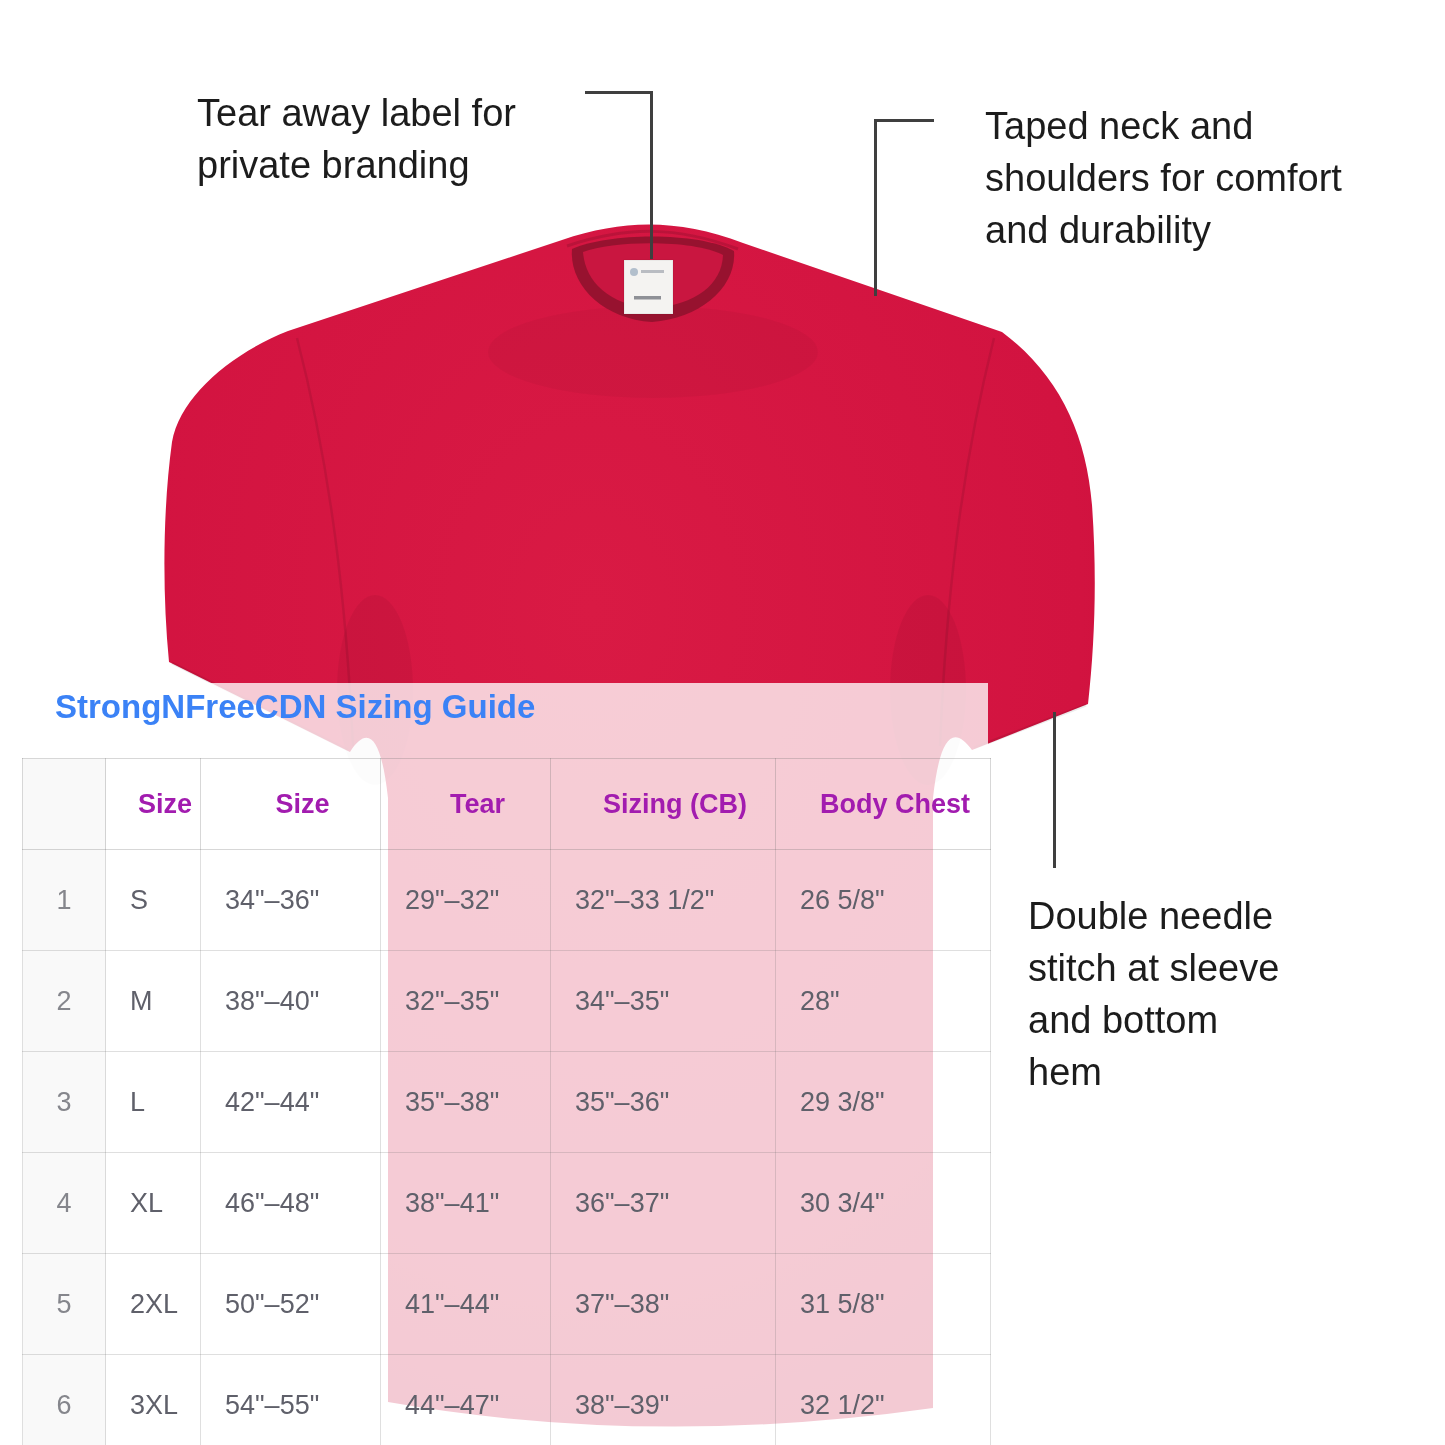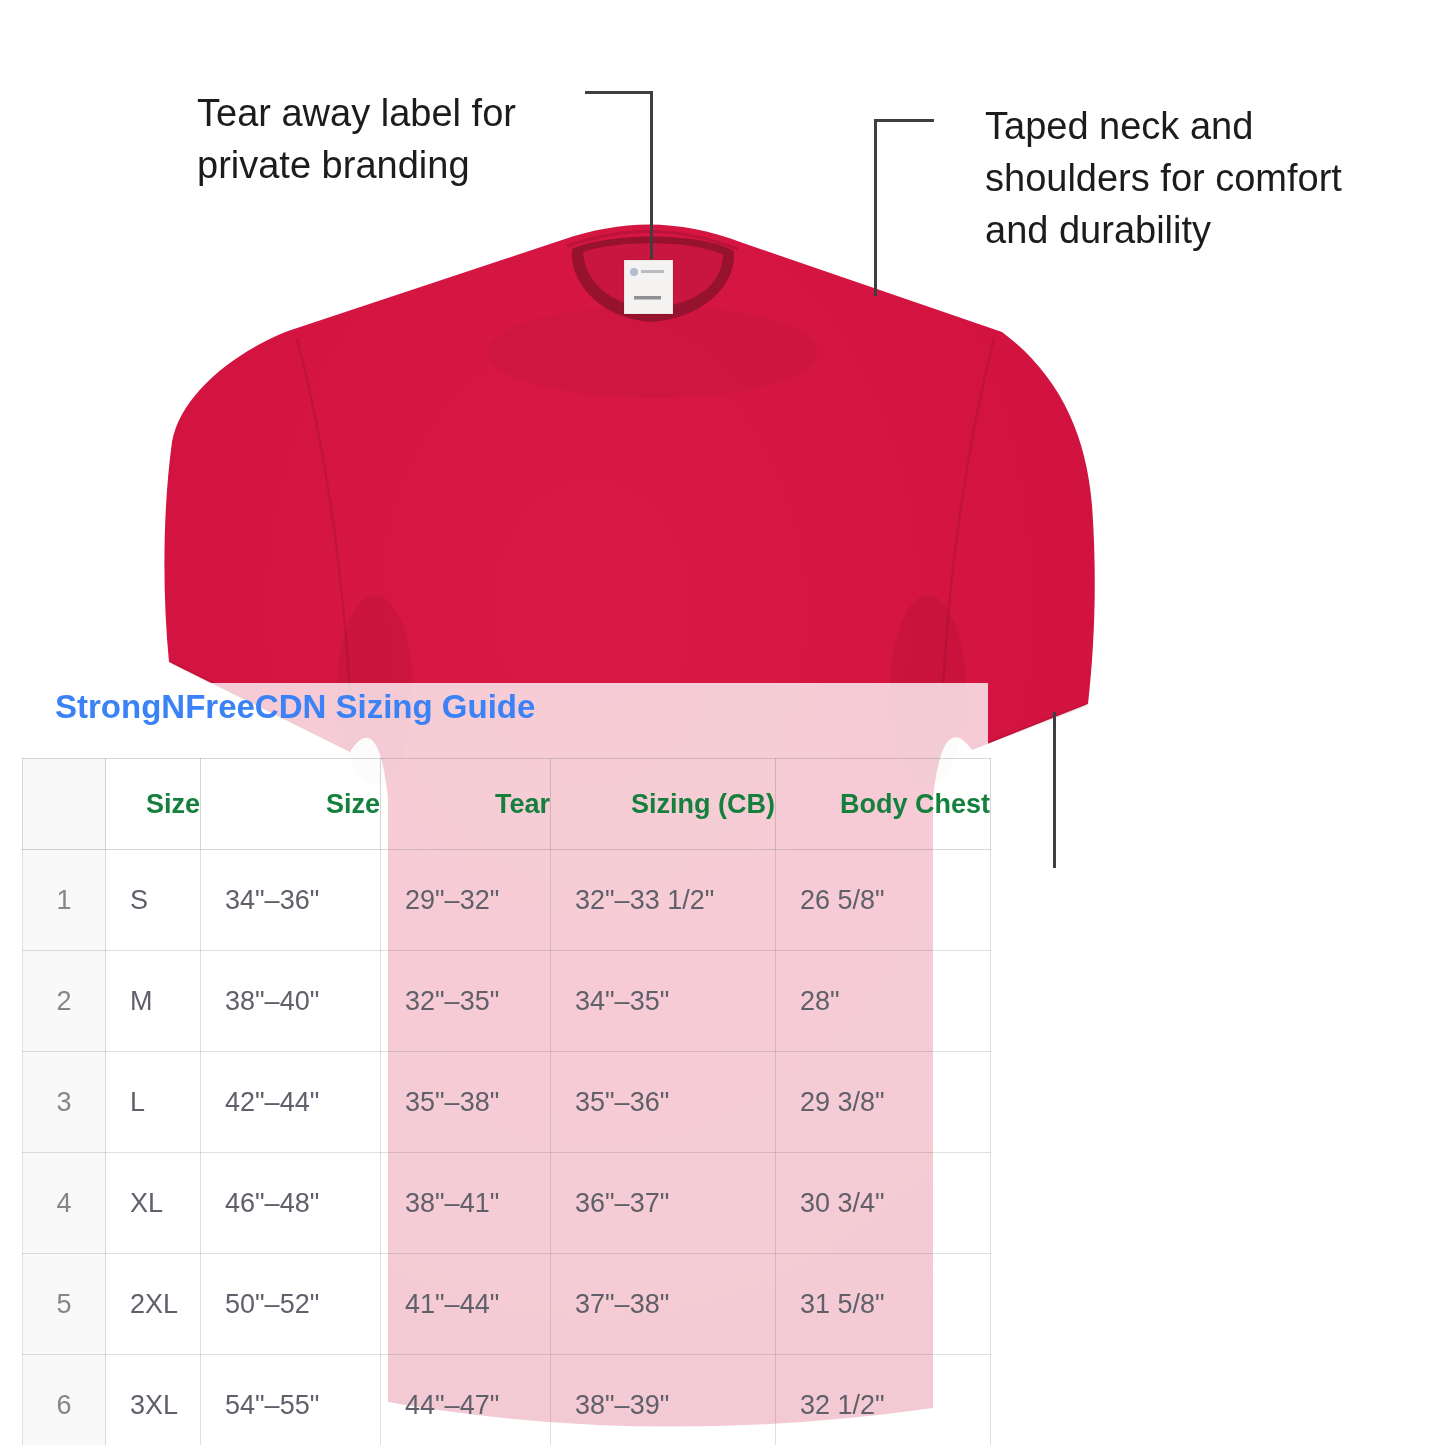--- a/index.html
+++ b/index.html
@@ -32,22 +32,22 @@
   #guide-title{
     position:absolute;left:55px;top:688px;z-index:3;
     font-size:33px;font-weight:700;color:#3b82f6;
   }
   #sizing-table{
     position:absolute;left:22px;top:758px;z-index:3;
     border-collapse:collapse;table-layout:fixed;width:968px;
     font-family:"Liberation Sans",sans-serif;
   }
   #sizing-table th{
-    height:90px;text-align:right;padding:0 0 0 24px;font-size:27px;font-weight:700;
-    color:#15803d;border:1px solid rgba(110,110,110,0.28);
+    height:90px;text-align:center;padding:0 0 0 24px;font-size:27px;font-weight:700;
+    color:#a21caf;border:1px solid rgba(110,110,110,0.28);
   }
   #sizing-table td{
     height:100px;text-align:left;padding:0 0 0 24px;font-size:27px;font-weight:400;
     color:#5f606a;border:1px solid rgba(110,110,110,0.22);
   }
   #sizing-table td:first-child{
     text-align:center;padding:0;color:#85868c;background:rgba(0,0,0,0.025);
   }
   #sizing-table th:first-child{background:rgba(0,0,0,0.025);}
 </style>
@@ -116,20 +116,24 @@
   <div class="callout-line" id="line-tear-v"></div>
   <div class="callout-line" id="line-taped-h"></div>
   <div class="callout-line" id="line-taped-v"></div>
   <div class="callout-line" id="line-needle-v"></div>
 
   <div class="callout-text" id="callout-tear">Tear away label for
 private branding</div>
   <div class="callout-text" id="callout-taped">Taped neck and
 shoulders for comfort
 and durability</div>
+  <div class="callout-text" id="callout-needle">Double needle
+stitch at sleeve
+and bottom
+hem</div>
 
   <div id="guide-title">StrongNFreeCDN Sizing Guide</div>
 
   <table id="sizing-table">
     <colgroup>
       <col style="width:83px">
         <col style="width:95px">
         <col style="width:180px">
       <col style="width:170px">
         <col style="width:225px">

